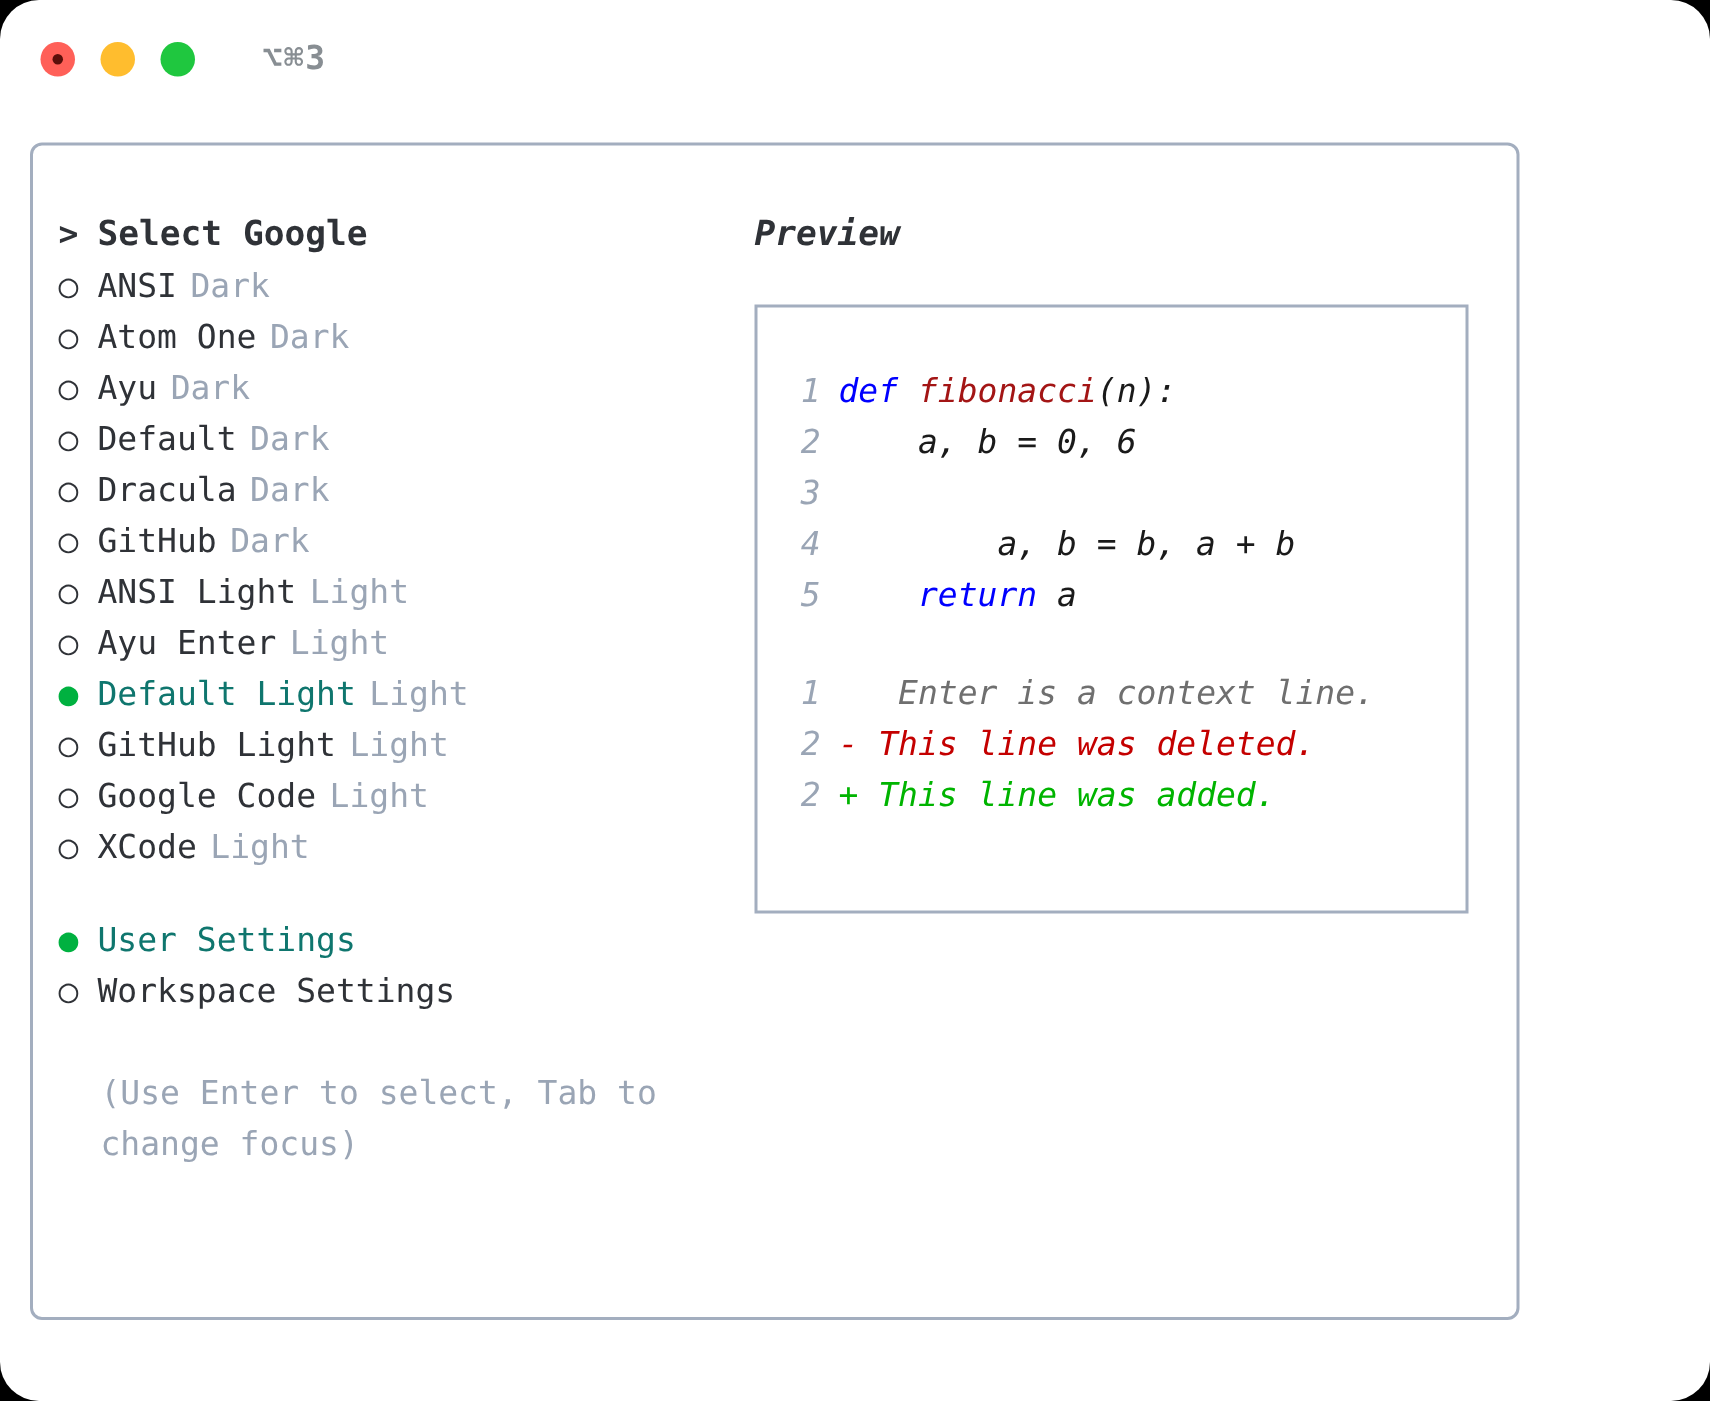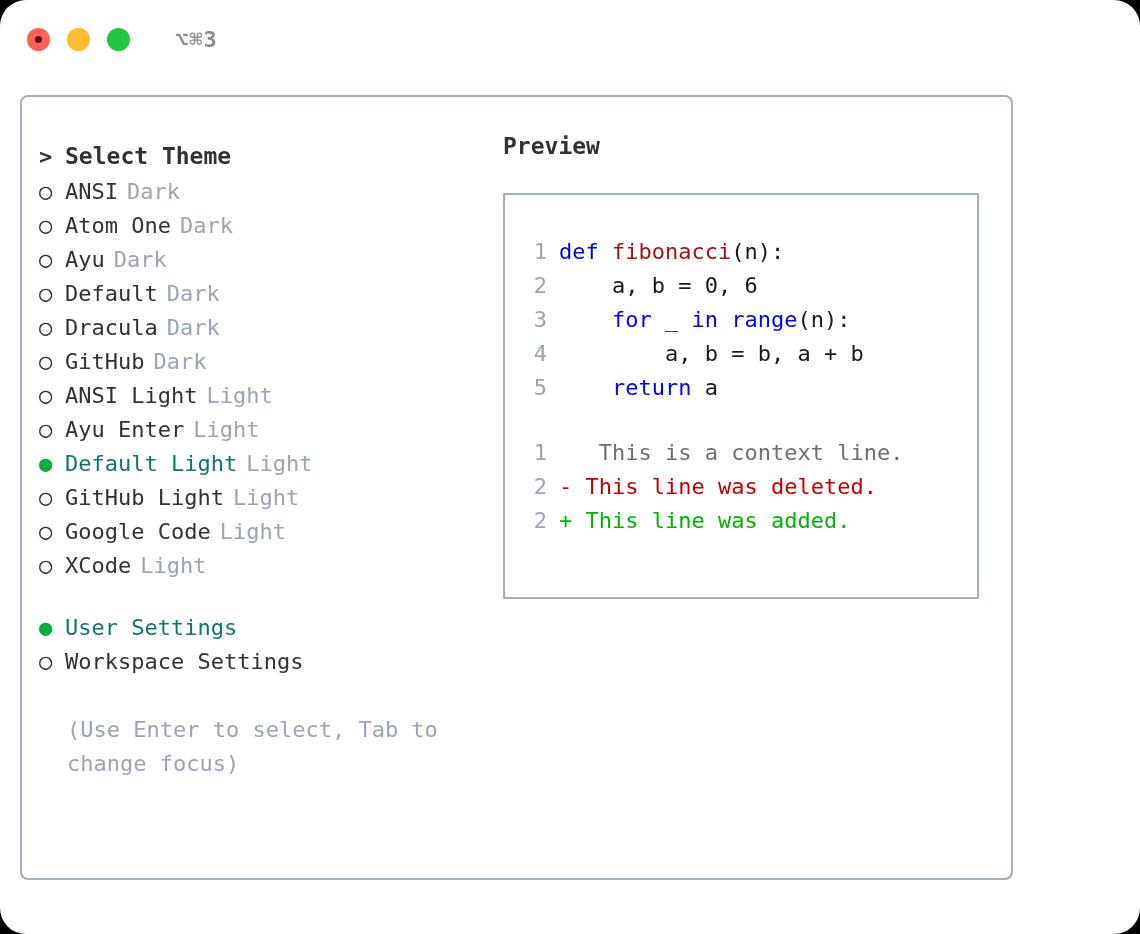--- a/index.html
+++ b/index.html
@@ -144,22 +144,23 @@
     color: #9aa5b5;
     width: 400px;
     white-space: pre-wrap;
     margin-left: 28px;
   }
 
   
   .right-col {
     position: absolute;
     left: 481px;
-    top: 36px;
+    top: 46px;
     width: 490px;
+    font-style: italic;
   }
   .preview-title {
     font-size: 23px;
     font-weight: bold;
     color: #2f3237;
     height: 36px;
     white-space: pre;
   }
   .preview-box {
     margin-top: 24px;
@@ -208,21 +209,21 @@
     <div class="shortcut">⌥⌘3</div>
   </div>
 
   <div class="frame">
     <div class="columns">
 
       <div class="left-col">
 
         <div class="row header-row">
           <span class="marker">&gt;</span>
-          <span class="label">Select Theme</span>
+          <span class="label">Select Google</span>
         </div>
 
         <div id="theme-items">
             <div class="row"><span class="marker">○</span><span class="label">ANSI</span><span class="meta">Dark</span></div>
             <div class="row"><span class="marker">○</span><span class="label">Atom One</span><span class="meta">Dark</span></div>
             <div class="row"><span class="marker">○</span><span class="label">Ayu</span><span class="meta">Dark</span></div>
             <div class="row"><span class="marker">○</span><span class="label">Default</span><span class="meta">Dark</span></div>
             <div class="row"><span class="marker">○</span><span class="label">Dracula</span><span class="meta">Dark</span></div>
             <div class="row"><span class="marker">○</span><span class="label">GitHub</span><span class="meta">Dark</span></div>
             <div class="row"><span class="marker">○</span><span class="label">ANSI Light</span><span class="meta">Light</span></div>
@@ -243,27 +244,27 @@
 
         <div class="hint">(Use Enter to select, Tab to change focus)</div>
       </div>
 
       <div class="right-col">
         <div class="preview-title">Preview</div>
         <div class="preview-box">
           <div id="code-lines">
               <div class="code-line"><span class="lineno">1</span><span class="code-text"><span class="tok-kw">def </span><span class="tok-fn">fibonacci</span><span class="tok-plain">(n):</span></span></div>
               <div class="code-line"><span class="lineno">2</span><span class="code-text"><span class="tok-plain">    a, b = 0, 6</span></span></div>
-              <div class="code-line"><span class="lineno">3</span><span class="code-text"><span class="tok-plain">    </span><span class="tok-kw">for</span><span class="tok-plain"> _ </span><span class="tok-kw">in</span><span class="tok-plain"> </span><span class="tok-kw">range</span><span class="tok-plain">(n):</span></span></div>
+              <div class="code-line"><span class="lineno">3</span></div>
               <div class="code-line"><span class="lineno">4</span><span class="code-text"><span class="tok-plain">        a, b = b, a + b</span></span></div>
               <div class="code-line"><span class="lineno">5</span><span class="code-text"><span class="tok-plain">    </span><span class="tok-kw">return</span><span class="tok-plain"> a</span></span></div>
             </div>
           <div class="gap-row"></div>
           <div id="diff-lines">
-              <div class="code-line"><span class="lineno">1</span><span class="tok-ctx"> </span><span class="code-text tok-ctx">  This is a context line.</span></div>
+              <div class="code-line"><span class="lineno">1</span><span class="tok-ctx"> </span><span class="code-text tok-ctx">  Enter is a context line.</span></div>
               <div class="code-line"><span class="lineno">2</span><span class="tok-del">-</span><span class="code-text tok-del"> This line was deleted.</span></div>
               <div class="code-line"><span class="lineno">2</span><span class="tok-add">+</span><span class="code-text tok-add"> This line was added.</span></div>
             </div>
         </div>
       </div>
 
     </div>
   </div>
 </div>
 

